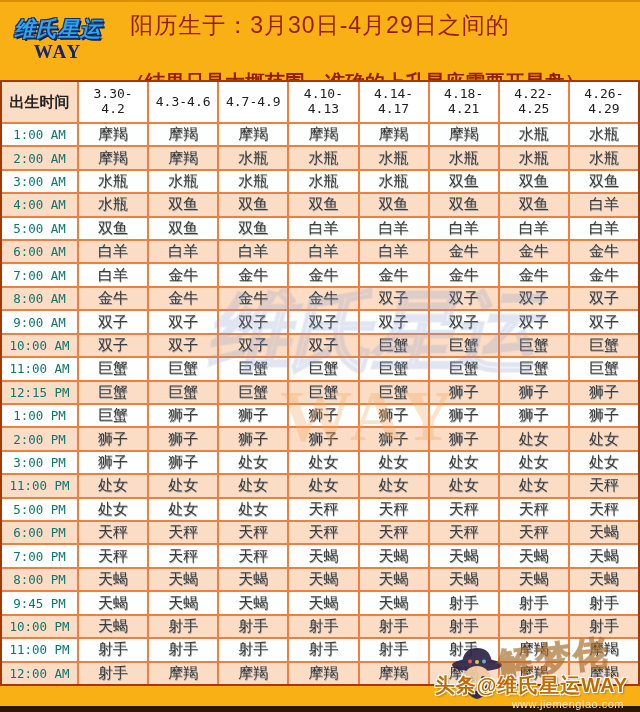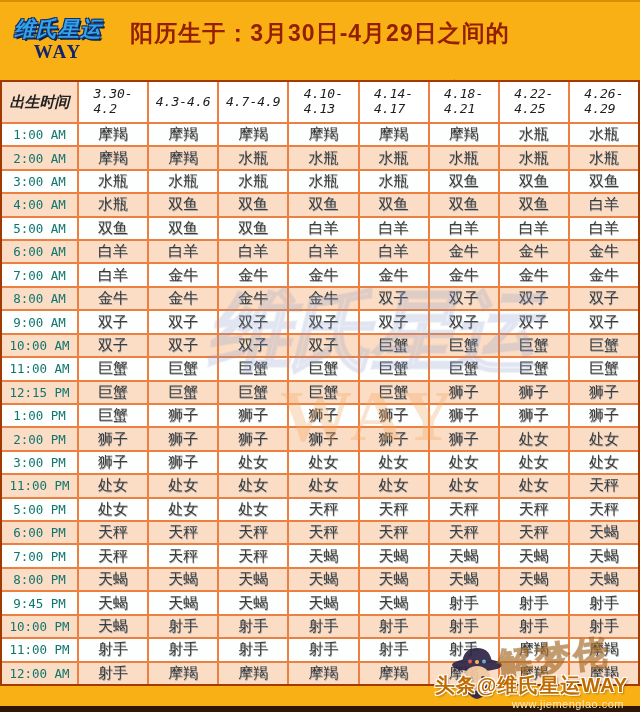--- a/index.html
+++ b/index.html
@@ -17,32 +17,32 @@
 
   
   .header{position:absolute;top:2px;left:0;width:640px;height:78px;}
   .logo{position:absolute;left:14px;top:16px;text-align:center;line-height:1.05;}
   .logo-cn{font-size:21px;font-weight:bold;font-style:italic;color:var(--logo-blue);
     letter-spacing:1px;
     text-shadow:-1px -1px 0 #0E2F6E,1px -1px 0 #0E2F6E,-1px 1px 0 #0E2F6E,1px 1px 0 #0E2F6E,2px 2px 0 #0A1C48;}
   .logo-way{font-size:19px;font-weight:bold;color:var(--logo-navy);
     font-family:"Liberation Serif",serif;letter-spacing:2px;margin-top:2px;}
   .titles{position:absolute;left:0;top:0;width:640px;text-align:center;color:var(--title-red);}
-  .title{margin-top:16px;font-size:23px;font-weight:bold;letter-spacing:1px;}
+  .title{margin-top:8px;font-size:23px;font-weight:normal;letter-spacing:1px;}
   .subtitle{margin-top:28px;font-size:20px;font-weight:bold;letter-spacing:0;padding-left:70px;}
 
   
   .grid{position:absolute;top:80px;left:0;width:640px;height:606px;
     display:grid;grid-template-columns:75px repeat(8,1fr);
     grid-template-rows:40px repeat(24,1fr);gap:2px;
     background:var(--grid-line);border:2px solid var(--outer-border);z-index:1;}
   .cell{display:flex;align-items:center;justify-content:center;background:var(--row-white);
     color:var(--cell-text);}
   .head-cell{background:#FFFFFF;font-family:"DejaVu Sans Mono",monospace;font-size:13px;
-    line-height:1.15;white-space:pre-line;color:#1d1d1d;font-style:italic;}
+    line-height:1.15;white-space:pre-line;text-align:center;color:#1d1d1d;}
   .time-head{background:var(--row-peach);font-size:15px;font-weight:bold;color:#222;
     white-space:normal;font-family:"Liberation Sans",sans-serif;}
   .time-cell{font-family:"DejaVu Sans Mono",monospace;font-size:12.5px;color:#0f766e;}
   .sign-cell{font-size:15px;text-shadow:0.5px 0.5px 0 #A8A8A8;}
   .cell.peach{background:var(--row-peach);}
   .cell.white{background:var(--row-white);}
 
   
   .center-watermark{position:absolute;left:160px;top:288px;width:420px;text-align:center;
     z-index:3;pointer-events:none;line-height:1;}

